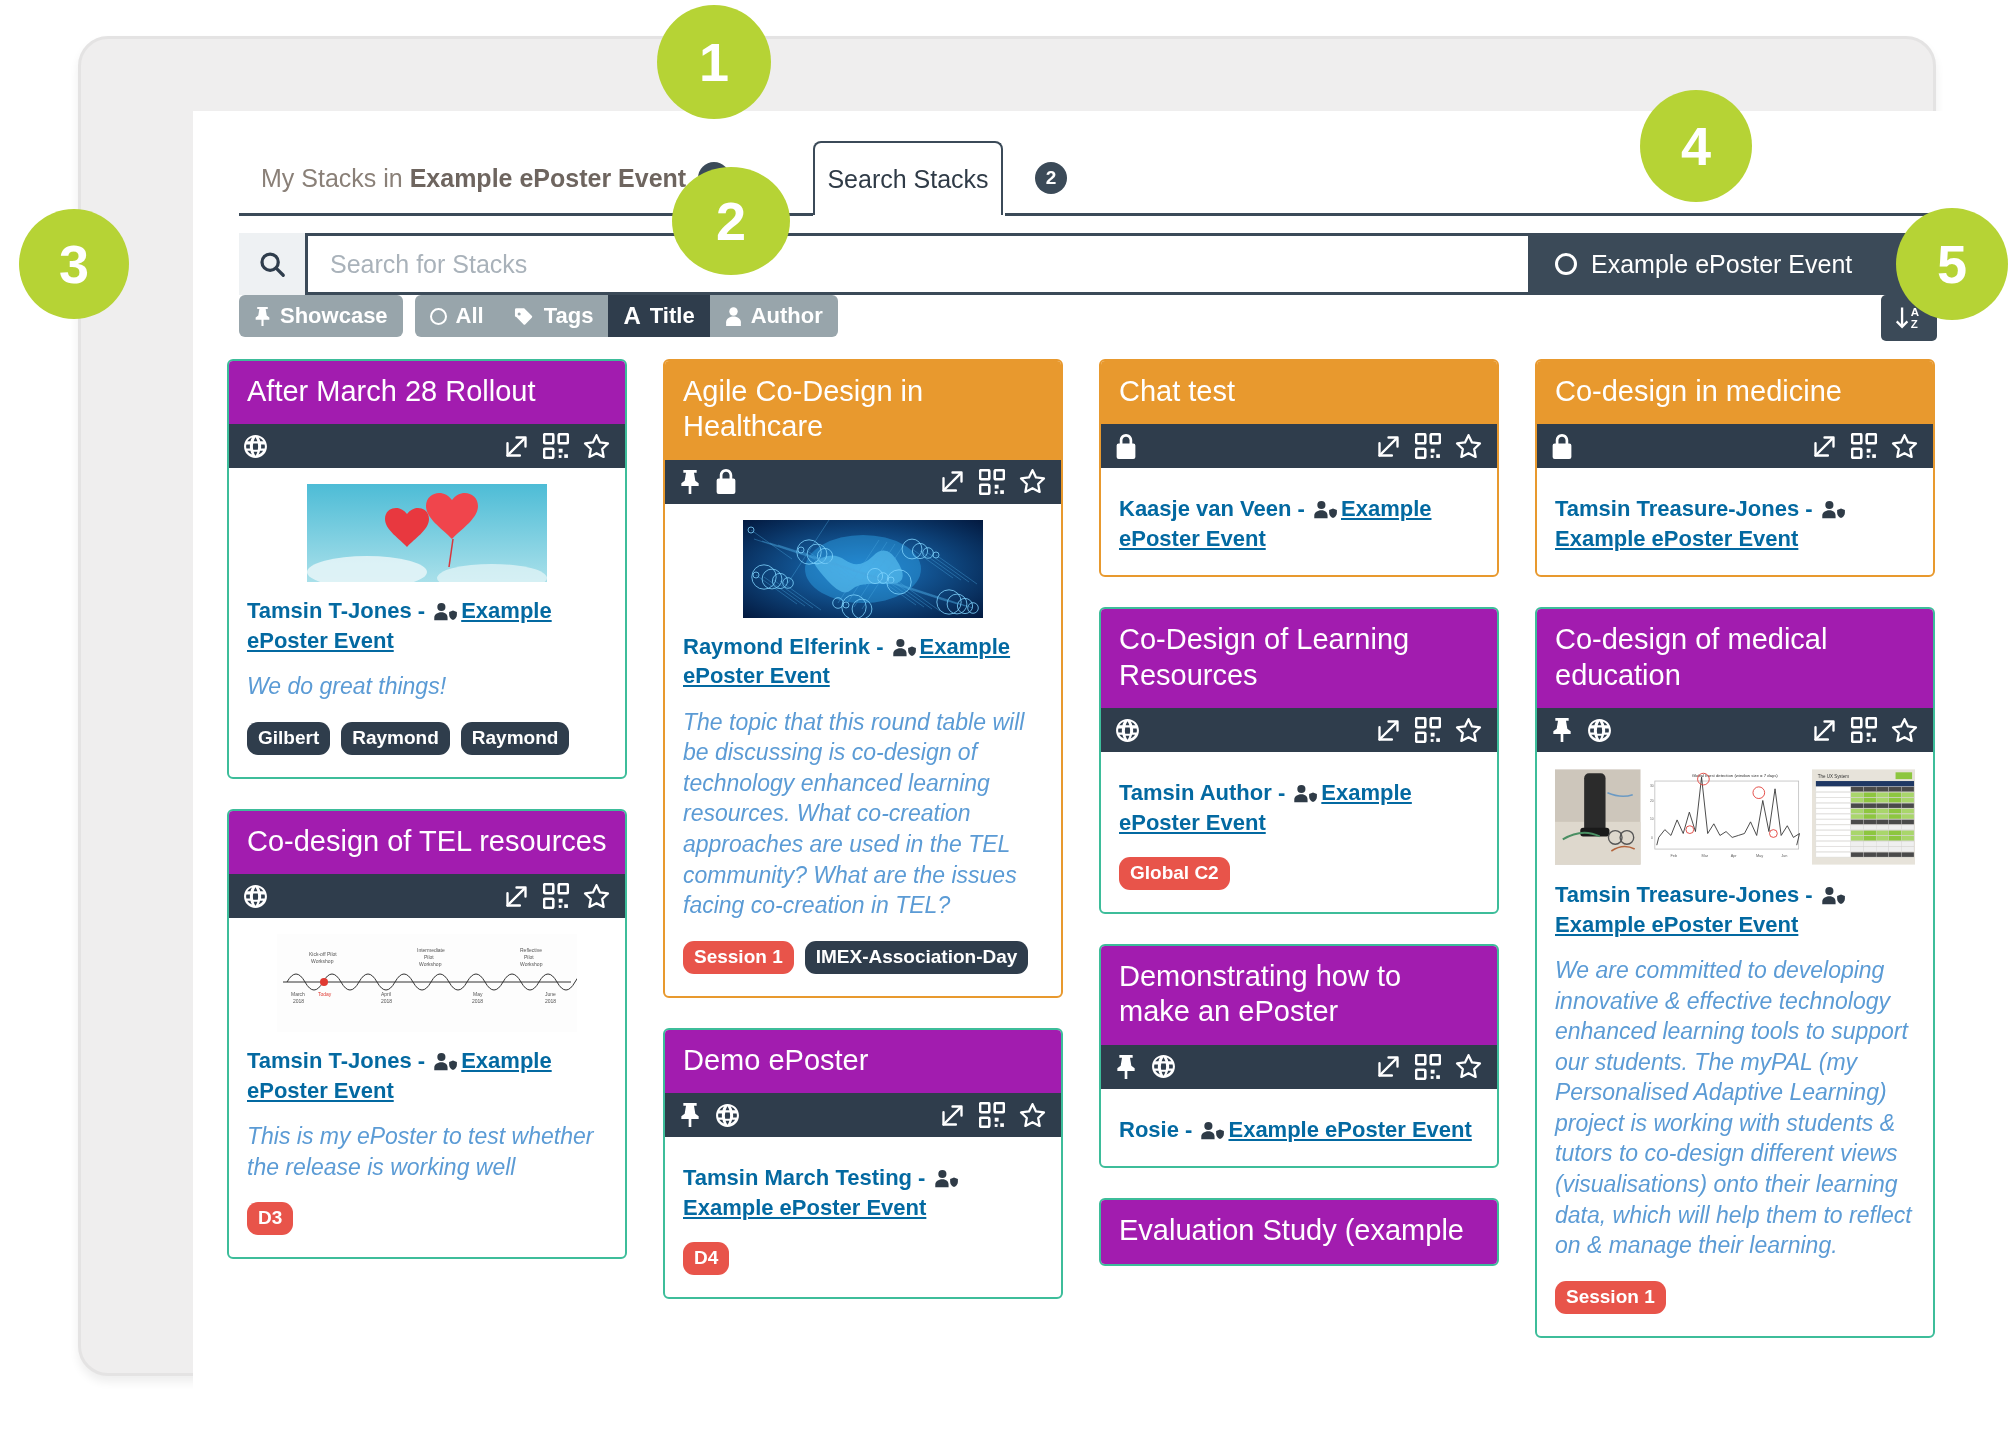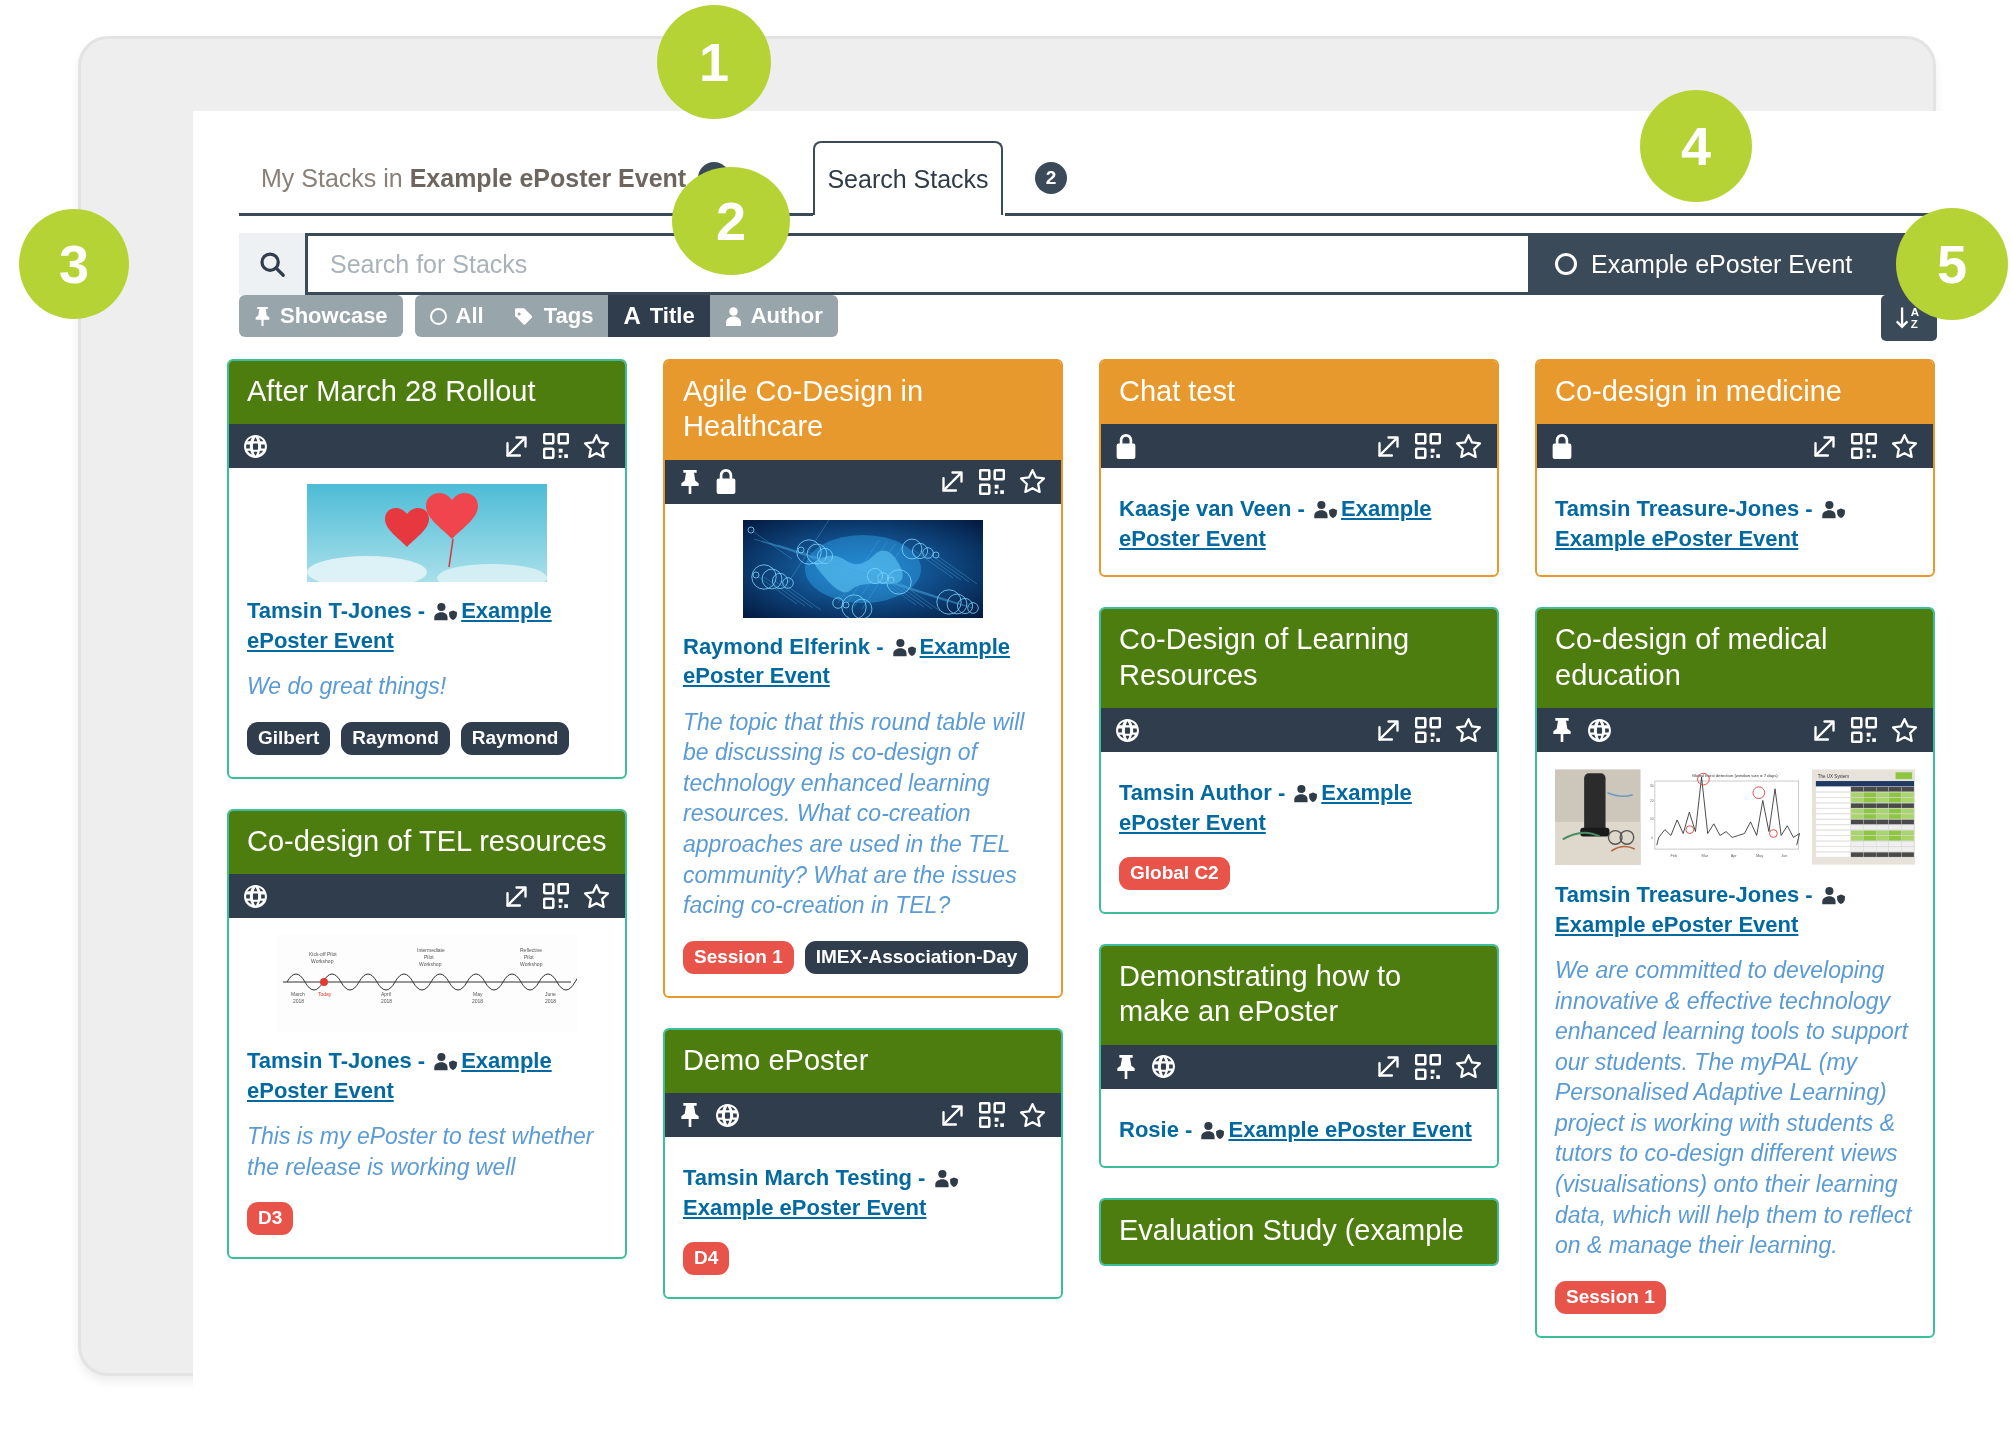--- a/index.html
+++ b/index.html
@@ -191,21 +191,21 @@
   
   .card {
     background: #ffffff;
     border: 2px solid #3dbd9a;
     border-radius: 6px;
     margin-bottom: 30px;
     overflow: hidden;
   }
   .card.orange { border-color: #e8992e; }
   .card-title {
-    background: #4d7c0f;
+    background: #a21caf;
     color: #ffffff;
     font-size: 29px;
     line-height: 1.22;
     padding: 13px 18px 15px 18px;
   }
   .card.orange .card-title { background: #e8992e; }
   .card-toolbar {
     background: #2f3d4c;
     height: 44px;
     display: flex;

